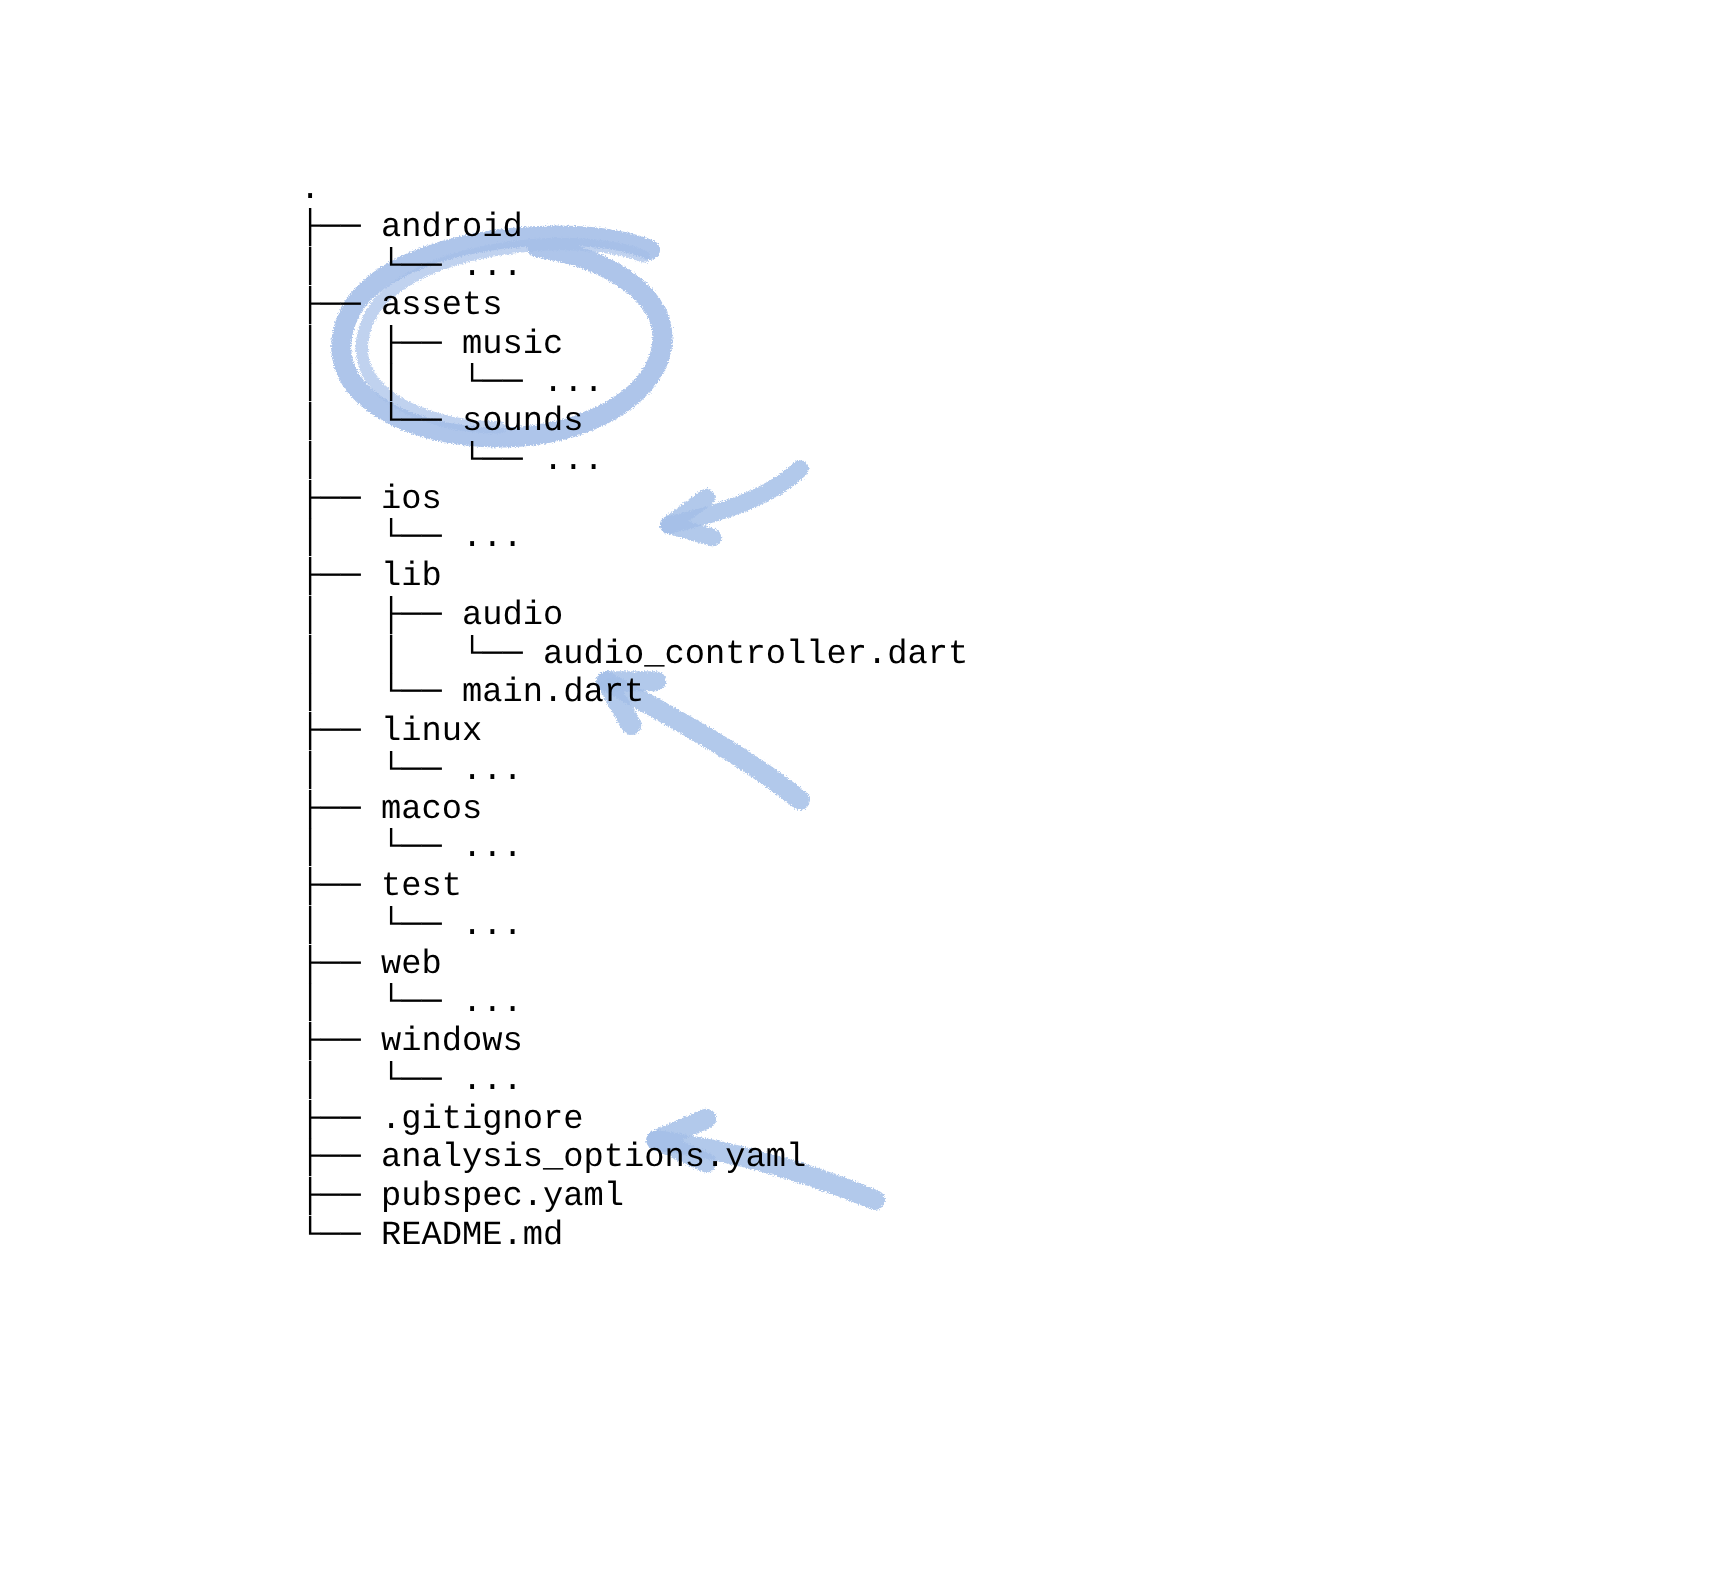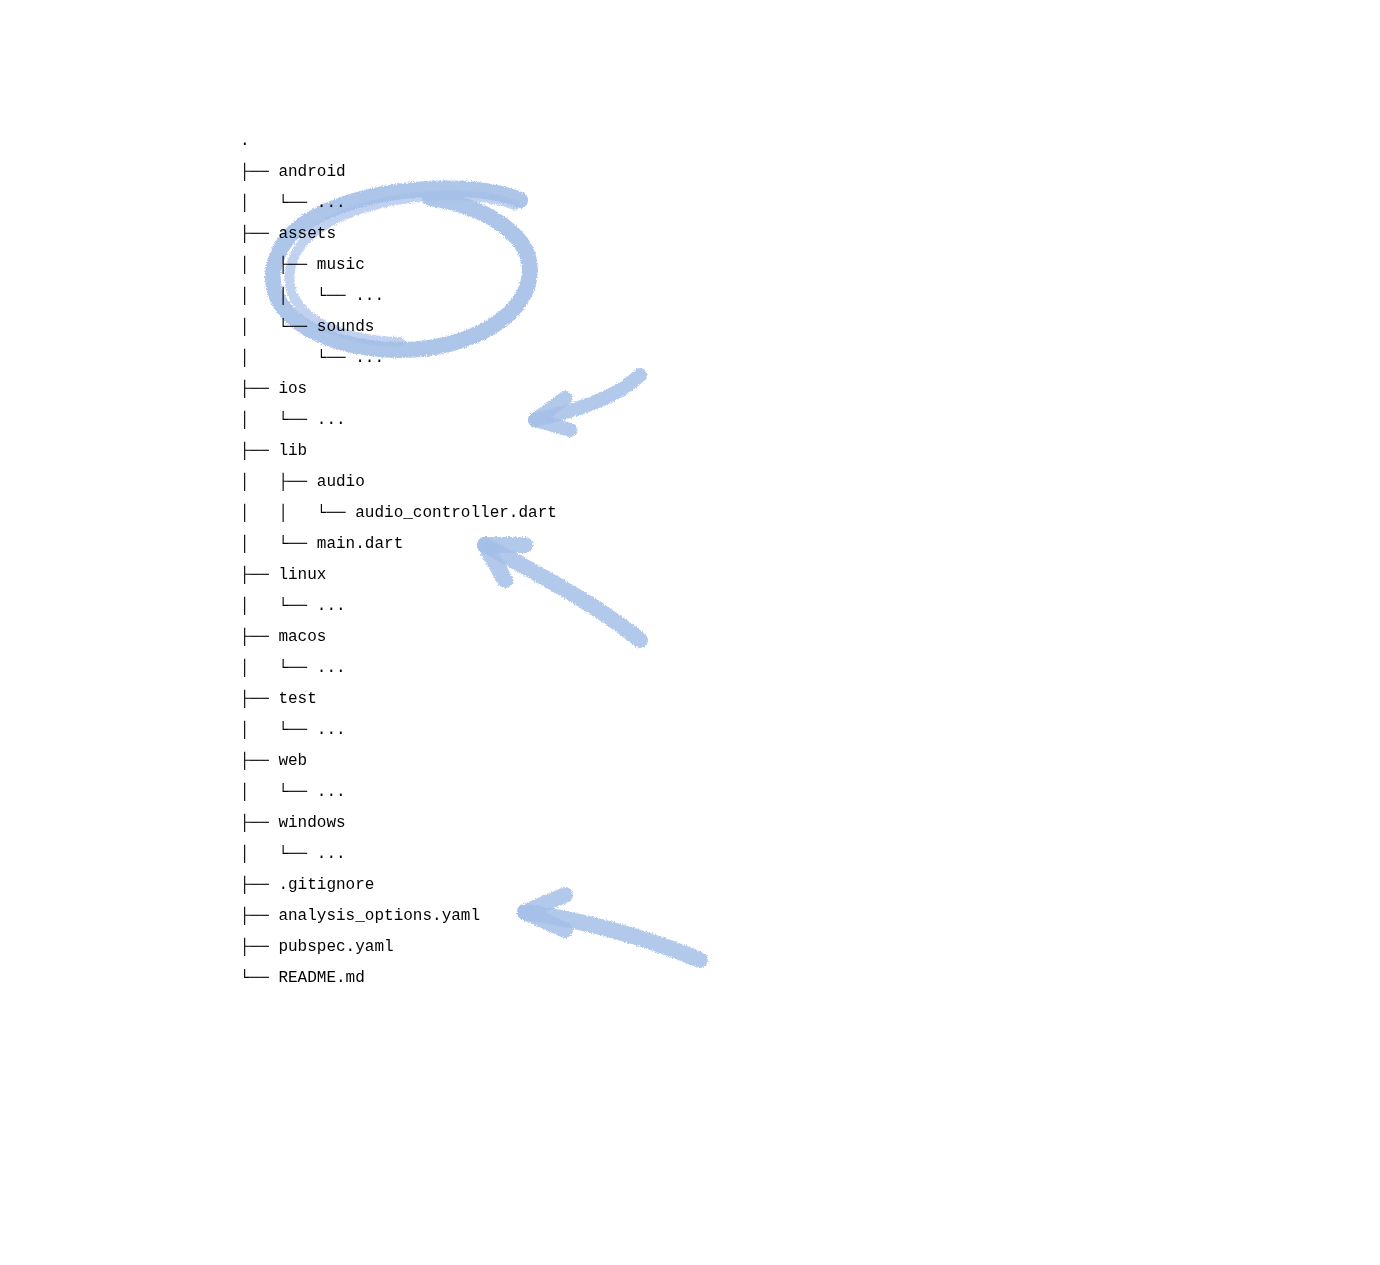--- a/index.html
+++ b/index.html
@@ -13,21 +13,21 @@
   .stage {
     position: relative;
     width: 1380px;
     height: 1265px;
   }
   .tree {
     position: absolute;
     left: 240px;
     top: 110px;
     font-family: "Courier New", Courier, monospace;
-    font-size: 16px;
+    font-size: 27px;
     line-height: 31px;
     color: #000000;
     white-space: pre;
     z-index: 2;
   }
   .annotations {
     position: absolute;
     left: 0;
     top: 0;
     width: 1380px;

